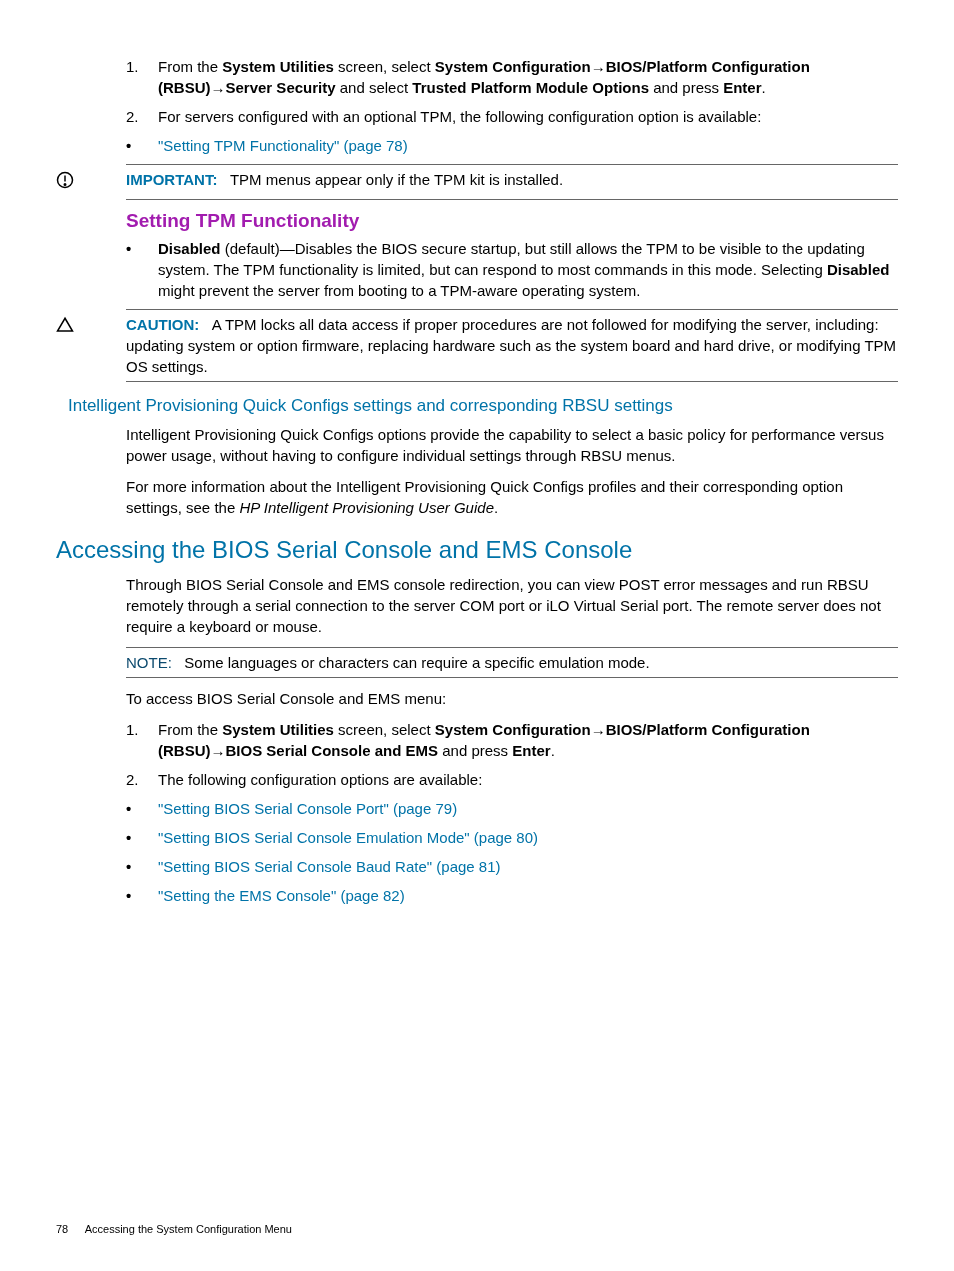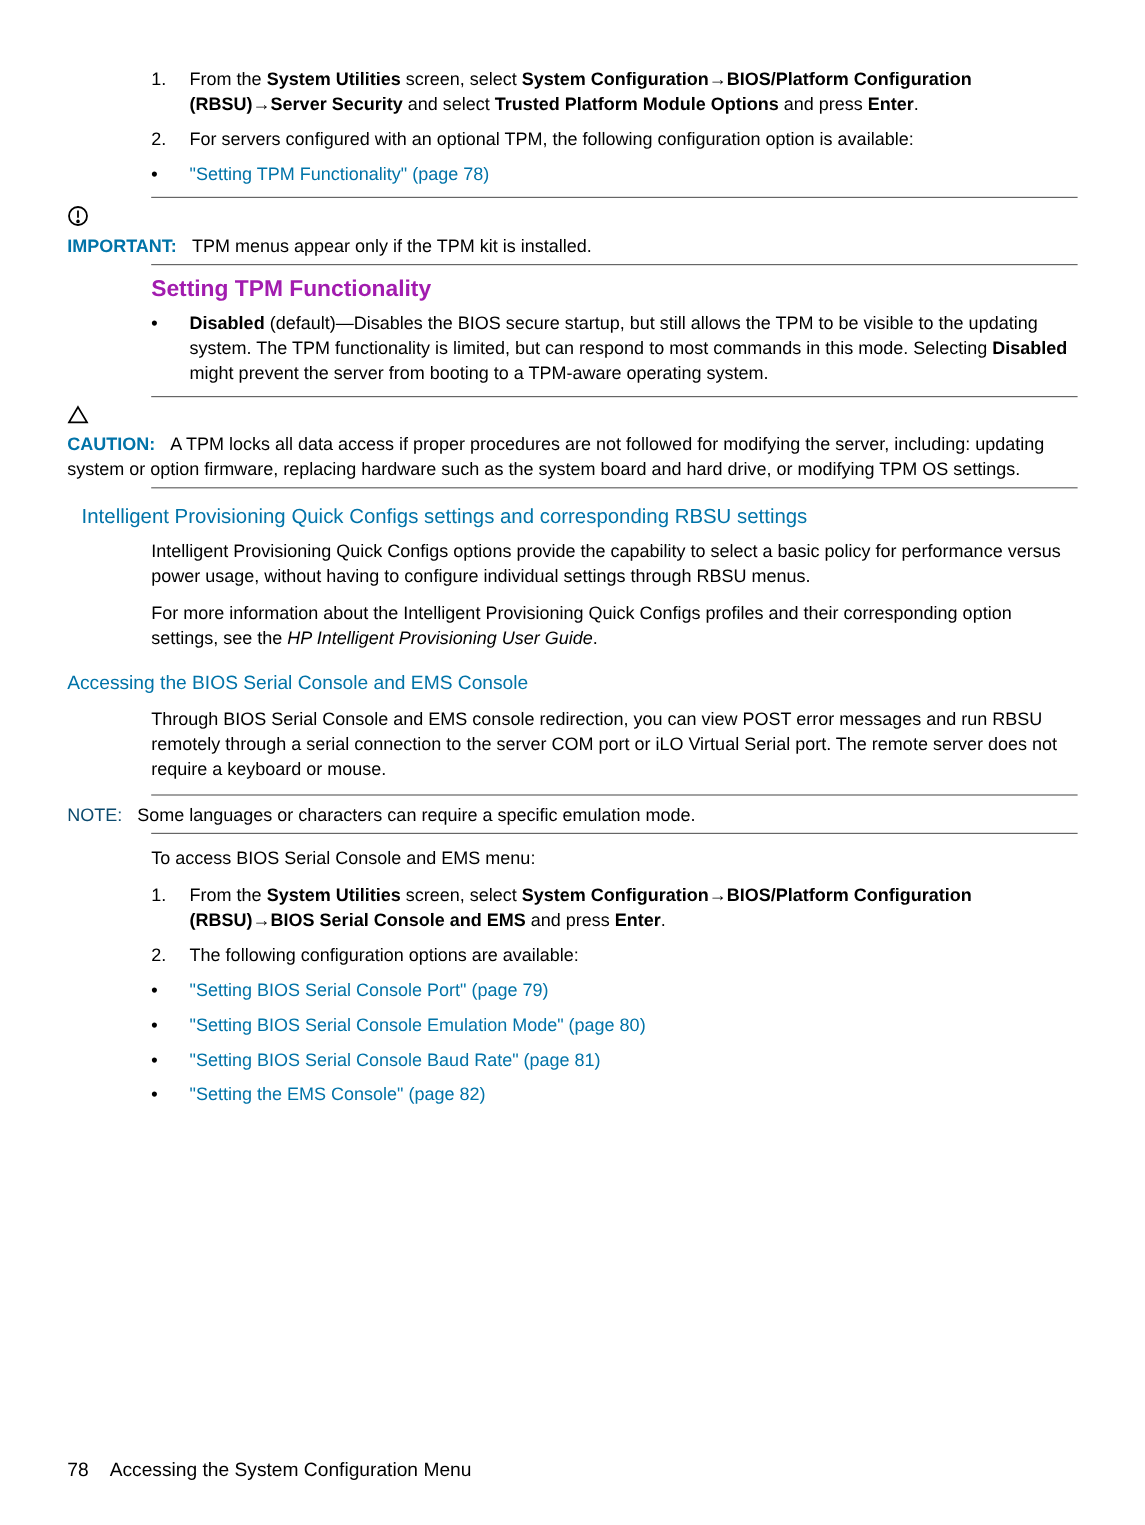--- a/index.html
+++ b/index.html
@@ -64,21 +64,20 @@
     margin-top: 6px;
     margin-bottom: 10px;
   }
   .admon-rule {
     border-top: 1px solid #666;
     margin-left: 70px;
     margin-bottom: 4px;
   }
   .admon-row {
     display: flex;
-    flex-direction: column;
   }
   .admon-icon {
     width: 70px;
     flex-shrink: 0;
     font-size: 18px;
     line-height: 1.2;
     padding-top: 2px;
   }
   .admon-body {
     flex: 1;
@@ -100,33 +99,33 @@
     font-weight: bold;
   }
   .h3 {
     color: #0073a8;
     font-size: 17px;
     margin: 14px 0 8px 12px;
     font-weight: normal;
   }
   .h2 {
     color: #0073a8;
-    font-size: 16px;
+    font-size: 24px;
     margin: 18px 0 10px 0;
     font-weight: normal;
   }
   p.body {
     margin: 0 0 10px 0;
     line-height: 1.4;
   }
   .footer {
     position: absolute;
     bottom: 36px;
     left: 56px;
-    font-size: 16px;
+    font-size: 11px;
   }
   .footer .pn { margin-right: 14px; }
 </style>
 </head>
 <body>
 
 <div class="page">
 
   <div class="content-col">
     <ol class="numbered">

